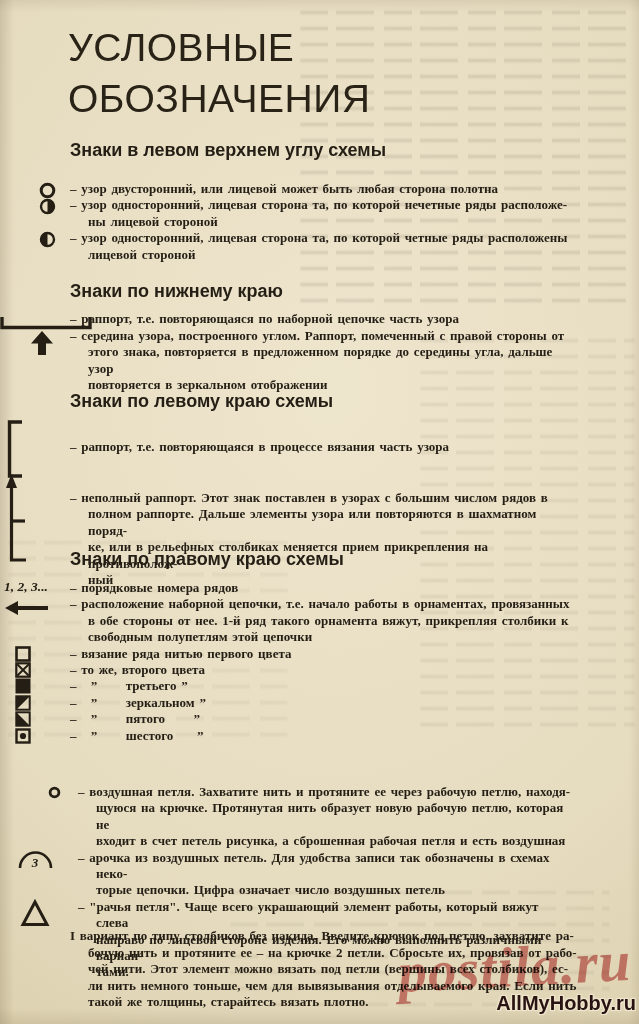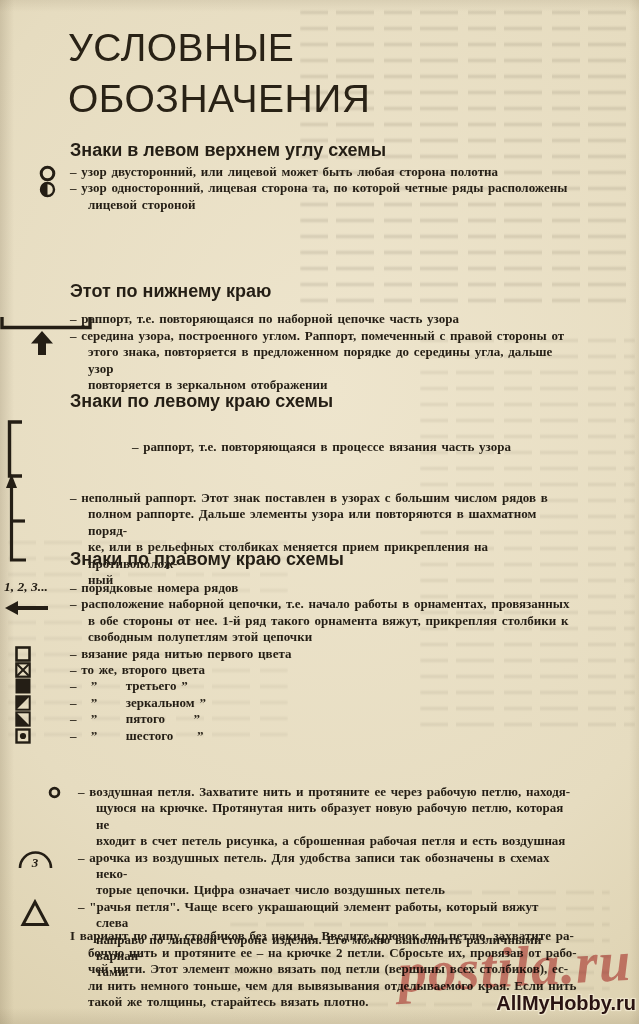--- a/index.html
+++ b/index.html
@@ -20,21 +20,21 @@
   .bleed.b2{left:420px;top:330px;width:215px;height:400px;opacity:.2;}
   .bleed.b3{left:8px;top:540px;width:280px;height:200px;opacity:.14;}
   .bleed.b4{left:230px;top:880px;width:380px;height:130px;opacity:.18;}
 
   .title{position:absolute;left:68px;top:22px;font-family:"Liberation Sans",sans-serif;
     font-weight:400;font-size:39px;line-height:51px;letter-spacing:.5px;color:#29221636;
     color:#292216;}
   .section{position:absolute;left:0;width:573px;}
   .sec-h{margin:0 0 0 70px;font-family:"Liberation Sans",sans-serif;font-weight:700;
     font-size:18px;line-height:21px;color:#241e15;}
-  .sec-items{margin-top:3px;}
+  .sec-items{margin-top:20px;}
   .item{position:relative;display:flex;align-items:flex-start;}
   .sym{position:relative;flex:0 0 70px;align-self:stretch;}
   .sym>*{position:absolute;}
   .txt{width:560px;font-weight:700;font-size:13px;line-height:16.4px;word-spacing:1.5px;
     white-space:pre-wrap;padding-left:18px;text-indent:-18px;}
   svg{display:block;}
   .ink{fill:#241e15;}
   .stroke{fill:none;stroke:#241e15;}
 
   
@@ -48,21 +48,21 @@
   .s-square{left:15px;top:0;}
   .s-chain{left:40px;top:2px;}
   .s-arc{left:9px;top:-2px;}
   .s-tri{left:12px;top:0;}
 
   #sec1{top:140px;} #sec2{top:281px;} #sec3{top:391px;} #sec4{top:549px;} #sec5{top:752px;}
   #sec2 .sec-items{margin-top:9px;}
   #sec3 .sec-items{margin-top:6px;}
   #sec4 .sec-items{margin-top:10px;}
   #sec5 .sec-items{margin-top:32px;padding-left:8px;}
-  .i31{min-height:58px;} .i31 .txt{padding-top:21px;text-align:center;}
+  .i31{min-height:58px;} .i31 .txt{padding-top:21px;}
   .i32{min-height:96px;} .i32 .txt{padding-top:14px;}
   .i21{min-height:17px;}
   .para{position:absolute;left:70px;top:928px;width:558px;font-weight:700;font-size:13px;
     line-height:16.6px;word-spacing:1.5px;white-space:pre-wrap;padding-left:18px;text-indent:-18px;}
   .para .lead{text-align:center;}
   .wm-red{position:absolute;left:398px;top:938px;font:italic 700 57px/57px "Liberation Serif",serif;
     color:rgba(186,50,50,.58);transform:rotate(-3deg);letter-spacing:1px;mix-blend-mode:multiply;white-space:nowrap;}
   .wm-black{position:absolute;right:3px;top:992px;font:700 20px/22px "Liberation Sans",sans-serif;color:#2a1413;
     text-shadow:-1px -1px 0 #efe6cd,1px -1px 0 #efe6cd,-1px 1px 0 #efe6cd,1px 1px 0 #efe6cd,0 0 3px #f5eed8;}
 </style>
@@ -91,32 +91,44 @@
               </svg>
             </span>
           </div>
         <div class="txt">– узор двусторонний, или лицевой может быть любая сторона полотна</div>
       </div>
       <div class="item">
         <div class="sym">
             <span class="s-circle">
           <svg width="17" height="17">
                 <circle class="stroke" cx="8.5" cy="8.5" r="6.5" stroke-width="2.4"></circle>
+                <path class="ink" d="M8.5 1.3 A7.2 7.2 0 0 1 8.5 15.7 Z"></path>
+              </svg>
+            </span>
+          </div>
+        <div class="txt">– узор односторонний, лицевая сторона та, по которой нечетные ряды расположе-
+ны лицевой стороной</div>
+      </div>
+      <div class="item">
+        <div class="sym">
+            <span class="s-circle">
+          <svg width="17" height="17">
+                <circle class="stroke" cx="8.5" cy="8.5" r="6.5" stroke-width="2.4"></circle>
                 <path class="ink" d="M8.5 1.3 A7.2 7.2 0 0 0 8.5 15.7 Z"></path>
               </svg>
             </span>
           </div>
         <div class="txt">– узор односторонний, лицевая сторона та, по которой четные ряды расположены
 лицевой стороной</div>
       </div>
     </div>
   </div>
 
   <div class="section" id="sec2">
-    <h2 class="sec-h">Этот по нижнему краю</h2>
+    <h2 class="sec-h">Знаки по нижнему краю</h2>
     <div class="sec-items">
       <div class="item i21">
         <div class="sym">
             <span class="s-bbracket">
           <svg width="94" height="17">
                 <path class="stroke" d="M2 3 V13.5 H90 V3" stroke-width="3.4"></path>
               </svg>
             </span>
           </div>
         <div class="txt">– раппорт, т.е. повторяющаяся по наборной цепочке часть узора</div>

